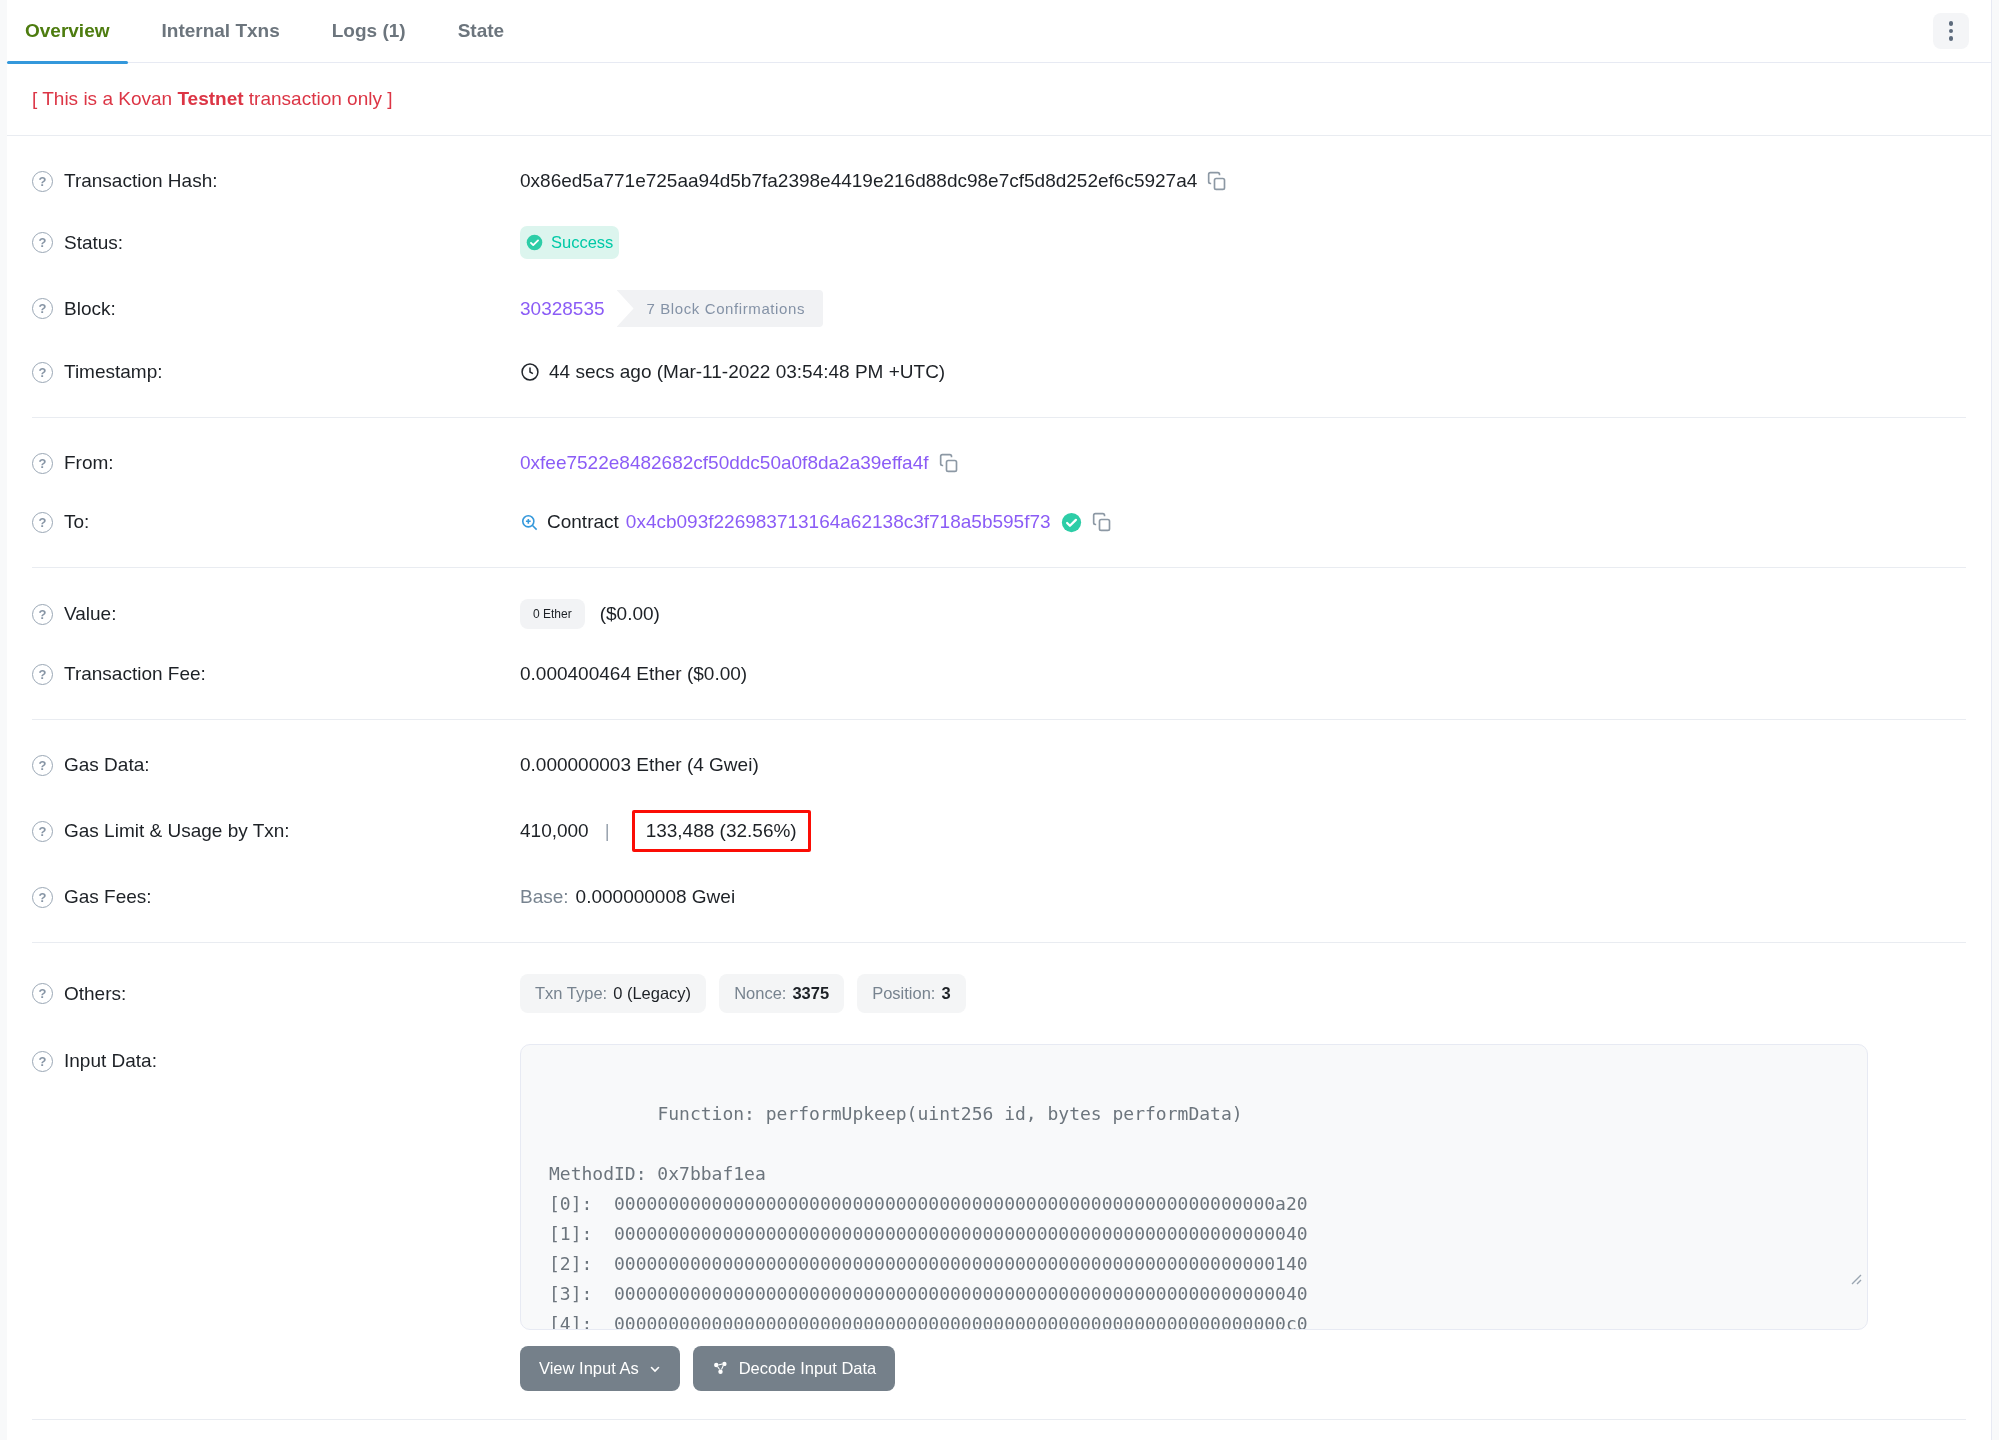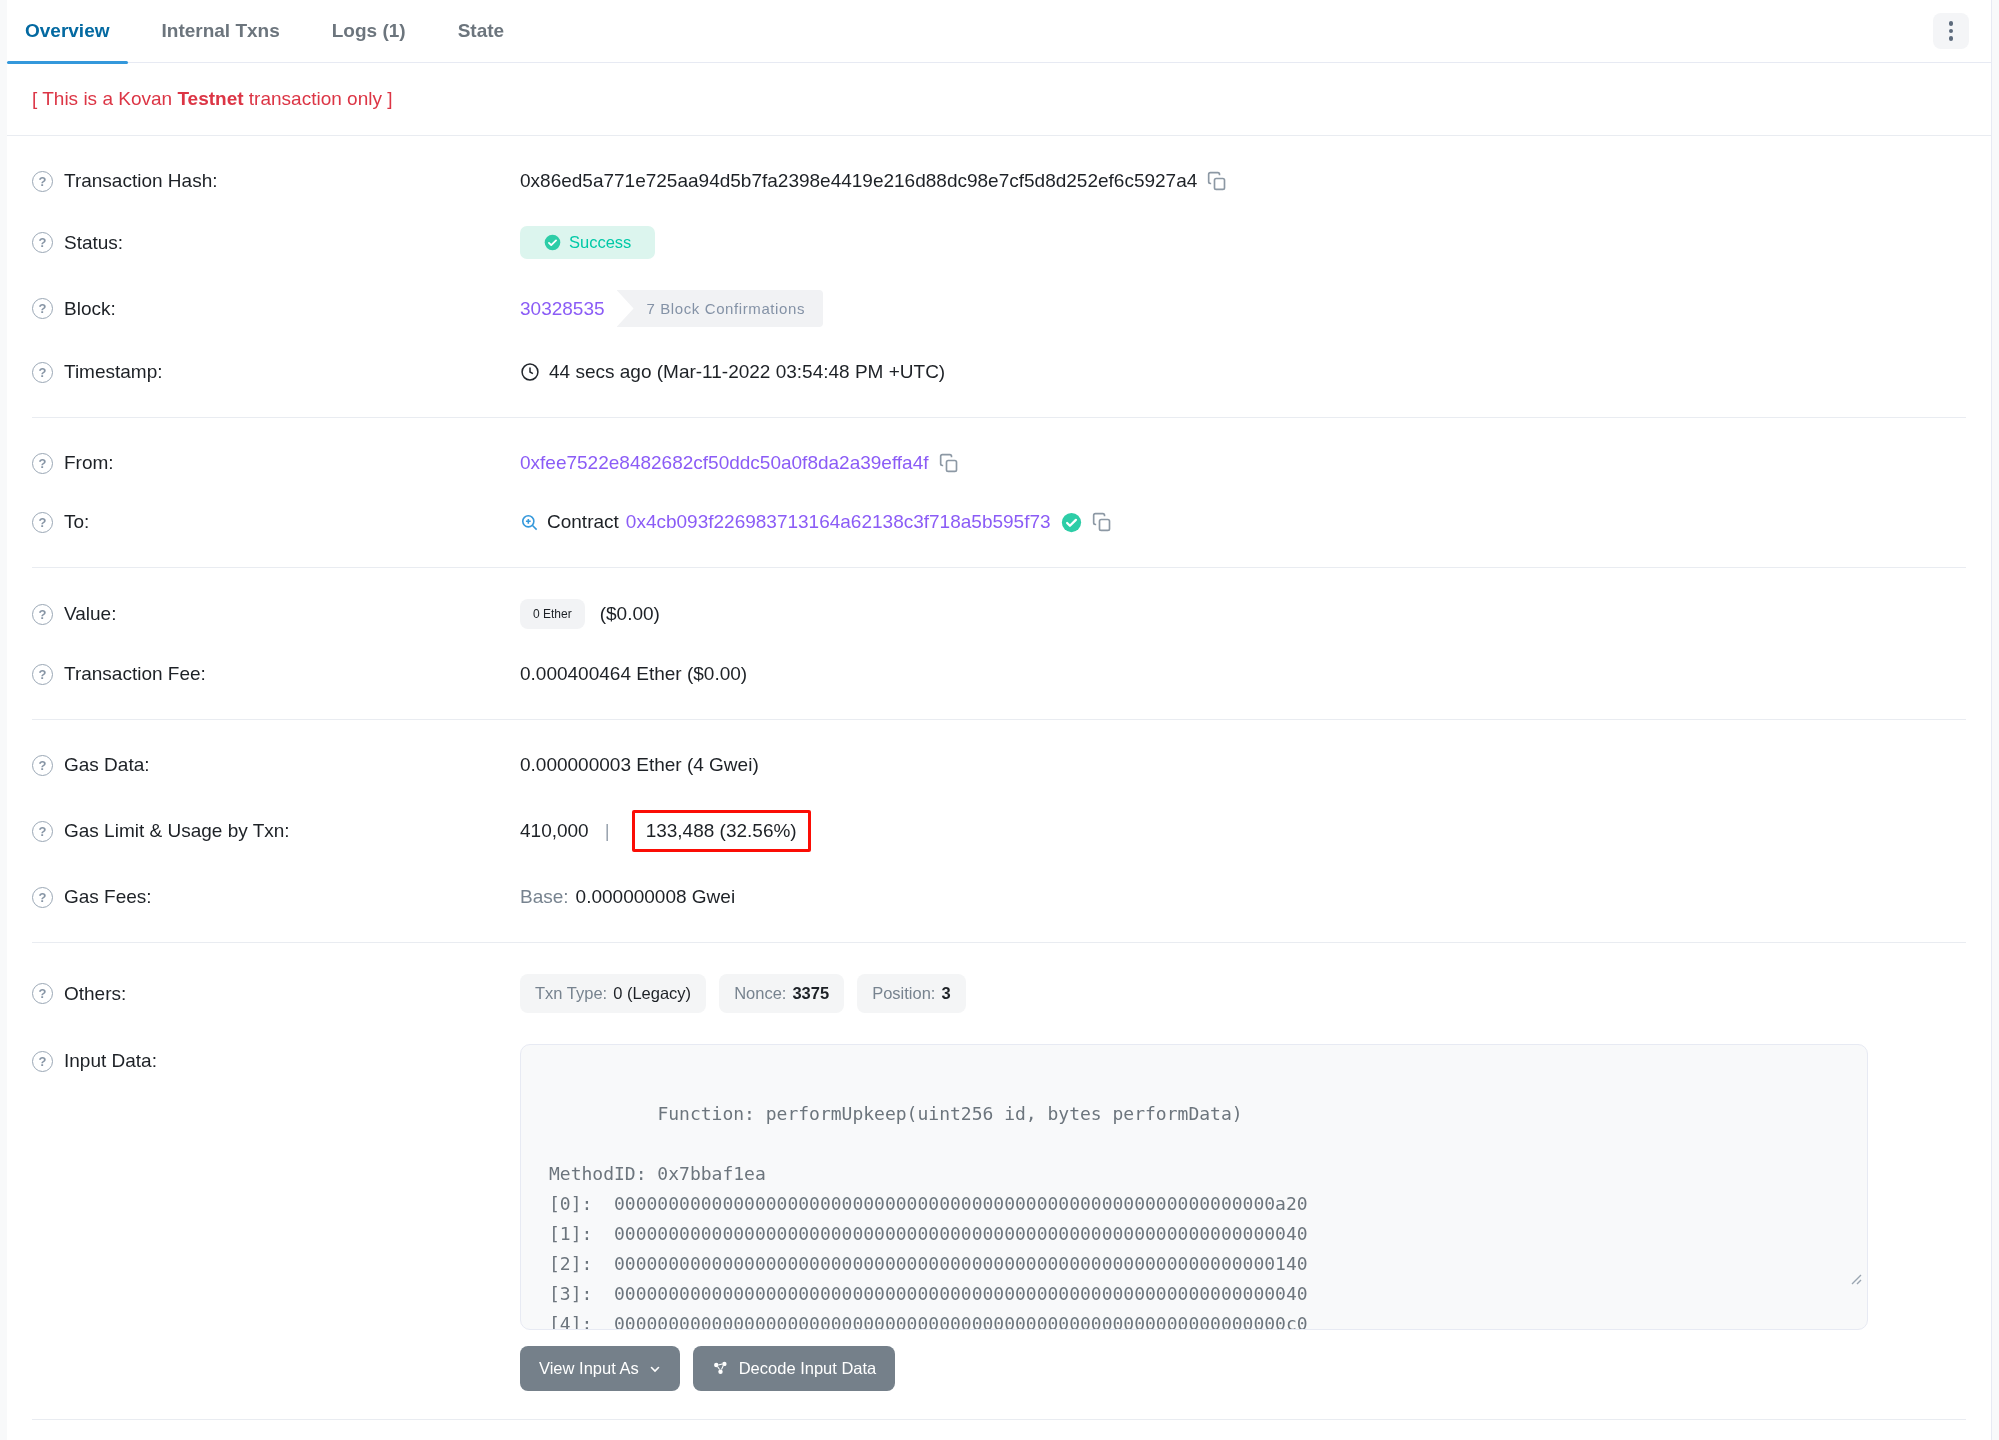--- a/index.html
+++ b/index.html
@@ -26,21 +26,21 @@
     height:63px;
     padding-right:22px;
   }
   .tab {
     position:relative;
     font-size:19px; font-weight:600; color:#6c757d;
     padding:0 18px; height:63px;
     display:flex; align-items:center;
     cursor:pointer; margin-right:16px;
   }
-  .tab.active { color:#0369a1; }
+  .tab.active { color:#4d7c0f; }
   .tab.active::after {
     content:""; position:absolute; left:0; right:0; bottom:-1px;
     height:3px; background:#3498db; border-radius:2px;
   }
   .kebab-btn {
     margin-left:auto;
     width:36px; height:36px; border-radius:8px;
     background:#f4f5f7;
     display:flex; flex-direction:column; gap:3px;
     align-items:center; justify-content:center;
@@ -64,21 +64,21 @@
     margin-right:11px; cursor:pointer;
   }
   .lbl-t { color:#1d2126; }
   .val { display:flex; align-items:center; flex:1; }
   a.link { color:#8b5cf6; text-decoration:none; cursor:pointer; }
   .icon-btn { display:inline-flex; align-items:center; margin-left:10px; cursor:pointer; }
   
   .success-badge {
     display:inline-flex; align-items:center; gap:8px;
     background:#dcf5ee; color:#00c9a7;
-    font-size:16.5px; padding:7px 24px; border-radius:7px;
+    font-size:16.5px; padding:7px 6px; border-radius:7px;
   }
   .confirm-badge {
     background:#f1f2f4; color:#8492a6;
     font-size:15px; letter-spacing:0.6px;
     padding:10px 18px 10px 30px; margin-left:12px;
     clip-path:polygon(0 0,100% 0,100% 100%,0 100%,17px 50%);
     border-radius:0 4px 4px 0;
   }
   .ether-badge {
     background:#f2f3f5; border-radius:8px;

